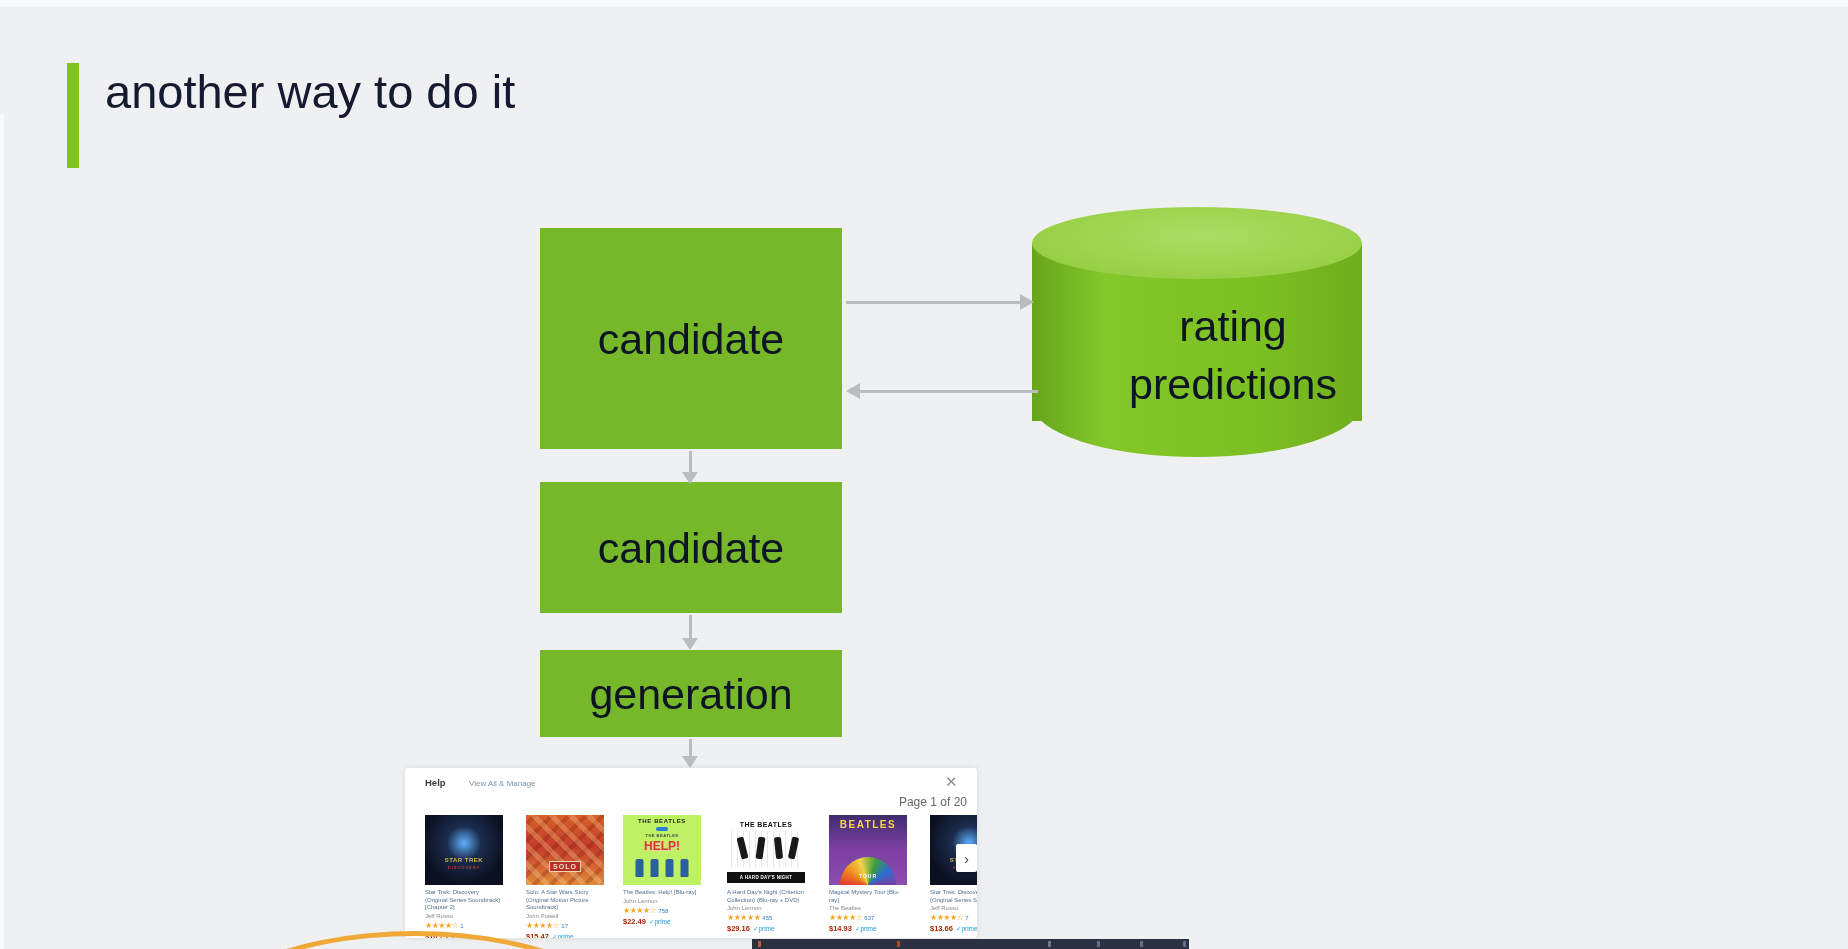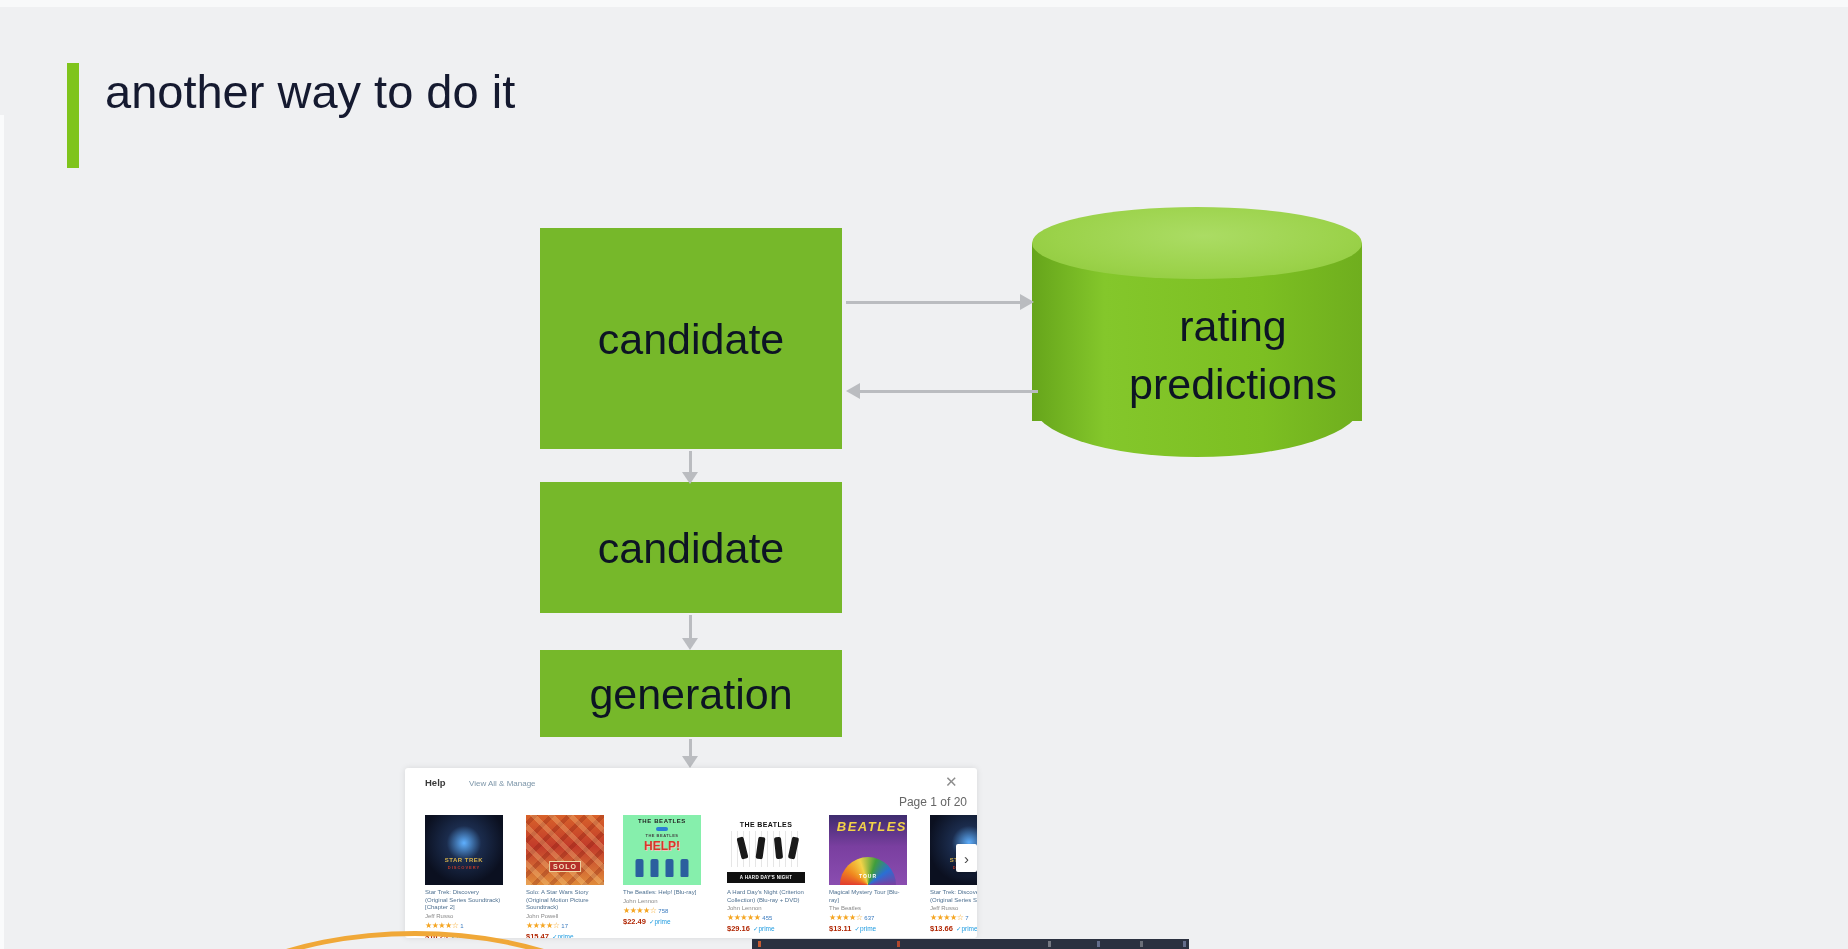--- a/index.html
+++ b/index.html
@@ -52,38 +52,38 @@
   .p-prime{font-size:6.5px;color:#1e9be0;margin-left:3px;}
   .next-btn{position:absolute;left:551px;top:76px;width:21px;height:28px;background:#fff;border-radius:2px;box-shadow:0 1px 3px rgba(0,0,0,0.35);display:flex;align-items:center;justify-content:center;font-size:15px;color:#444;z-index:5;}
 
   
   .art-star-trek{background:radial-gradient(circle at 50% 40%,#5fb0ff 0%,#1b2c4d 30%,#0b1020 72%),#0b1020;}
   .art-star-trek .st-line1{position:absolute;left:0;top:42px;width:100%;text-align:center;font-size:6px;font-weight:700;color:#d8b34a;letter-spacing:0.5px;}
   .art-star-trek .st-line2{position:absolute;left:0;top:50px;width:100%;text-align:center;font-size:4px;font-weight:700;color:#c0392b;letter-spacing:1px;}
   .art-solo{background:linear-gradient(180deg,#d8622a 0%,#c23b2a 45%,#e08b3a 100%);}
   .art-solo::before{content:"";position:absolute;inset:0;background:repeating-linear-gradient(45deg,rgba(255,220,150,0.28) 0 5px,transparent 5px 13px),repeating-linear-gradient(-45deg,rgba(120,20,10,0.25) 0 4px,transparent 4px 12px);}
   .art-solo .solo-badge{position:absolute;left:50%;top:46px;transform:translateX(-50%);background:#b5302a;border:1px solid #f0d9a8;color:#f6e7c3;font-size:7px;font-weight:700;line-height:9px;padding:0 3px;letter-spacing:1px;}
-  .art-help{background:#86efac;}
+  .art-help{background:#bef264;}
   .art-help .hb-title{position:absolute;left:0;top:3px;width:100%;text-align:center;font-size:6px;font-weight:700;color:#222;letter-spacing:0.6px;}
   .art-help .hb-bluray{position:absolute;left:50%;top:12px;transform:translateX(-50%);width:12px;height:4px;border-radius:2px;background:#2a7fd4;}
   .art-help .hb-title2{position:absolute;left:0;top:18px;width:100%;text-align:center;font-size:4px;font-weight:700;color:#444;letter-spacing:0.5px;}
   .art-help .hb-help{position:absolute;left:0;top:24px;width:100%;text-align:center;font-size:12px;font-weight:700;color:#d8372a;text-shadow:1px 1px 0 #f1c3bd;}
   .art-help .hb-figs{position:absolute;left:50%;top:44px;transform:translateX(-50%);display:flex;gap:7px;}
   .art-help .hb-figs i{display:block;width:8px;height:18px;background:#2b5f9e;border-radius:2px 2px 1px 1px;}
   .art-hdn{background:#ffffff;}
   .art-hdn .hdn-title{position:absolute;left:0;top:6px;width:100%;text-align:center;font-size:7px;font-weight:700;color:#111;letter-spacing:0.4px;}
   .art-hdn .hdn-mid{position:absolute;left:4px;top:16px;width:70px;height:36px;background:repeating-linear-gradient(90deg,#e6e6e6 0 1px,#ffffff 1px 6px);}
   .art-hdn .hdn-mid i{position:absolute;top:6px;width:7px;height:22px;background:#191919;border-radius:2px;}
   .art-hdn .hdn-mid i:nth-child(1){left:8px;transform:rotate(-14deg);}
   .art-hdn .hdn-mid i:nth-child(2){left:26px;transform:rotate(8deg);}
   .art-hdn .hdn-mid i:nth-child(3){left:44px;transform:rotate(-6deg);}
   .art-hdn .hdn-mid i:nth-child(4){left:59px;transform:rotate(12deg);}
   .art-hdn .hdn-band{position:absolute;left:0;bottom:2px;width:100%;height:11px;background:#101010;color:#fff;font-size:4.5px;font-weight:700;text-align:center;line-height:11px;letter-spacing:0.3px;}
   .art-mmt{background:linear-gradient(180deg,#3e2c6e 0%,#7a3fa0 45%,#8a4db0 100%);}
-  .art-mmt .mmt-title{position:absolute;left:0;top:4px;width:100%;text-align:right;font-size:13px;font-weight:700;color:#f3d348;letter-spacing:1.5px;font-style:italic;}
+  .art-mmt .mmt-title{position:absolute;left:0;top:4px;width:100%;text-align:center;font-size:10px;font-weight:700;color:#f3d348;letter-spacing:1.5px;}
   .art-mmt .mmt-fan{position:absolute;left:50%;bottom:0;transform:translateX(-50%);width:56px;height:28px;border-radius:56px 56px 0 0;background:conic-gradient(from 270deg at 50% 100%,#e23b2e 0deg,#f08a1f 36deg,#f3d348 72deg,#3f9e3c 108deg,#2a6fd4 144deg,#7a3fa0 180deg);}
   .art-mmt .mmt-tour{position:absolute;left:50%;bottom:6px;transform:translateX(-50%);font-size:5px;font-weight:700;color:#ffffff;letter-spacing:1px;}
 
   
   .amber-arc{position:absolute;left:175px;top:931px;width:470px;height:220px;border:5px solid #f0a838;border-radius:50%;}
   .dark-bar{position:absolute;left:752px;top:939px;width:437px;height:10px;background:#2b3140;}
   .dark-bar i{position:absolute;top:2px;width:3px;height:6px;}
   .dark-bar i:nth-child(1){left:6px;background:#c65b33;}
   .dark-bar i:nth-child(2){left:145px;background:#b0482e;}
   .dark-bar i:nth-child(3){left:296px;background:rgba(255,255,255,0.35);}
@@ -203,21 +203,21 @@
 
       <div class="card" style="left:404px;">
         <div class="art art-mmt">
           <span class="mmt-title">BEATLES</span>
           <span class="mmt-fan"></span>
           <span class="mmt-tour">TOUR</span>
         </div>
         <div class="p-title">Magical Mystery Tour [Blu-ray]</div>
         <div class="p-artist">The Beatles</div>
         <div class="p-stars"><span>★★★★☆</span><span class="p-count">637</span></div>
-        <div class="p-pricerow"><span class="p-price">$13.11</span><span class="p-prime">✓prime</span></div>
+        <div class="p-pricerow"><span class="p-price">$14.93</span><span class="p-prime">✓prime</span></div>
       </div>
 
       <div class="card" style="left:505px;">
         <div class="art art-star-trek">
           <span class="st-line1">STAR TREK</span>
           <span class="st-line2">DISCOVERY</span>
         </div>
         <div class="p-title">Star Trek: Discovery (Original Series Soundtrack)</div>
         <div class="p-artist">Jeff Russo</div>
         <div class="p-stars"><span>★★★★☆</span><span class="p-count">7</span></div>

